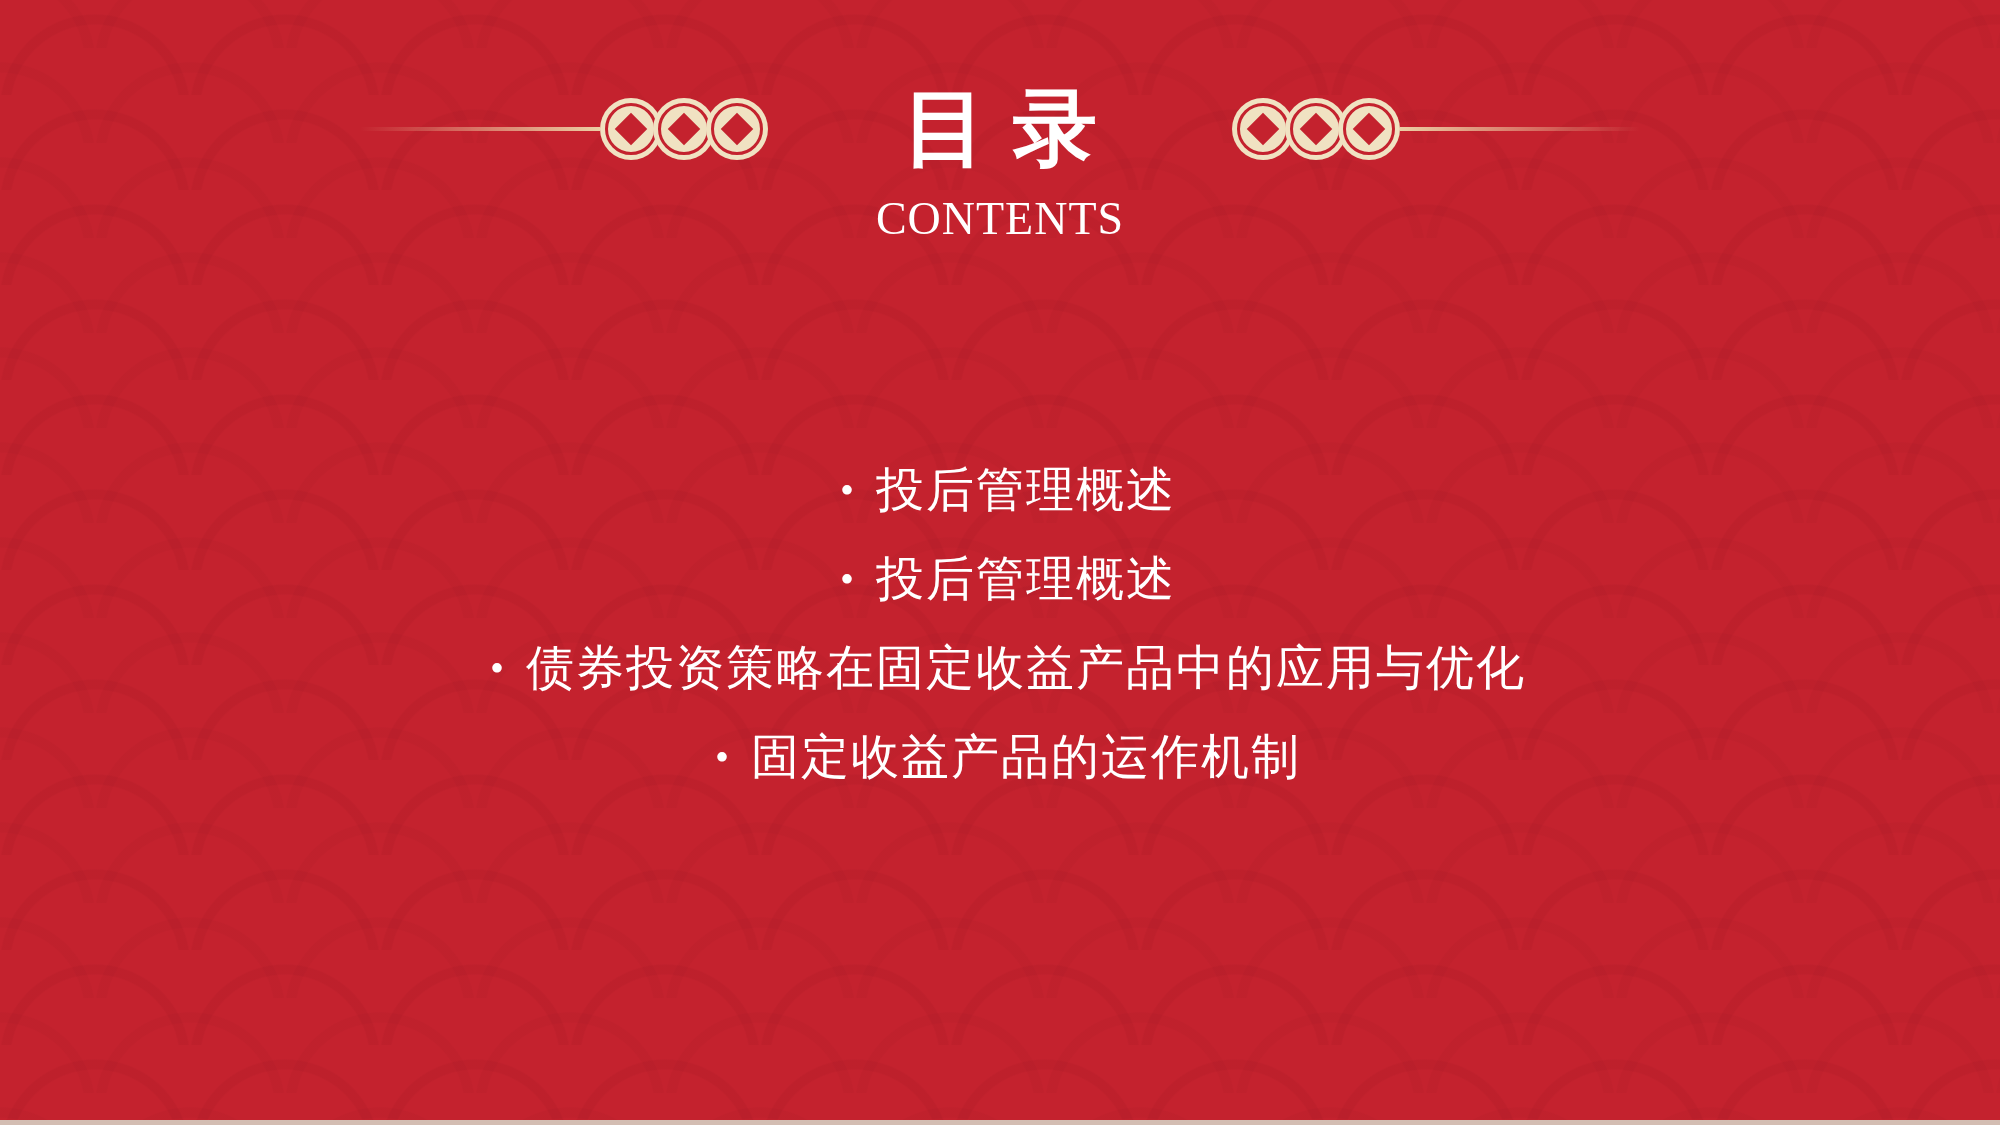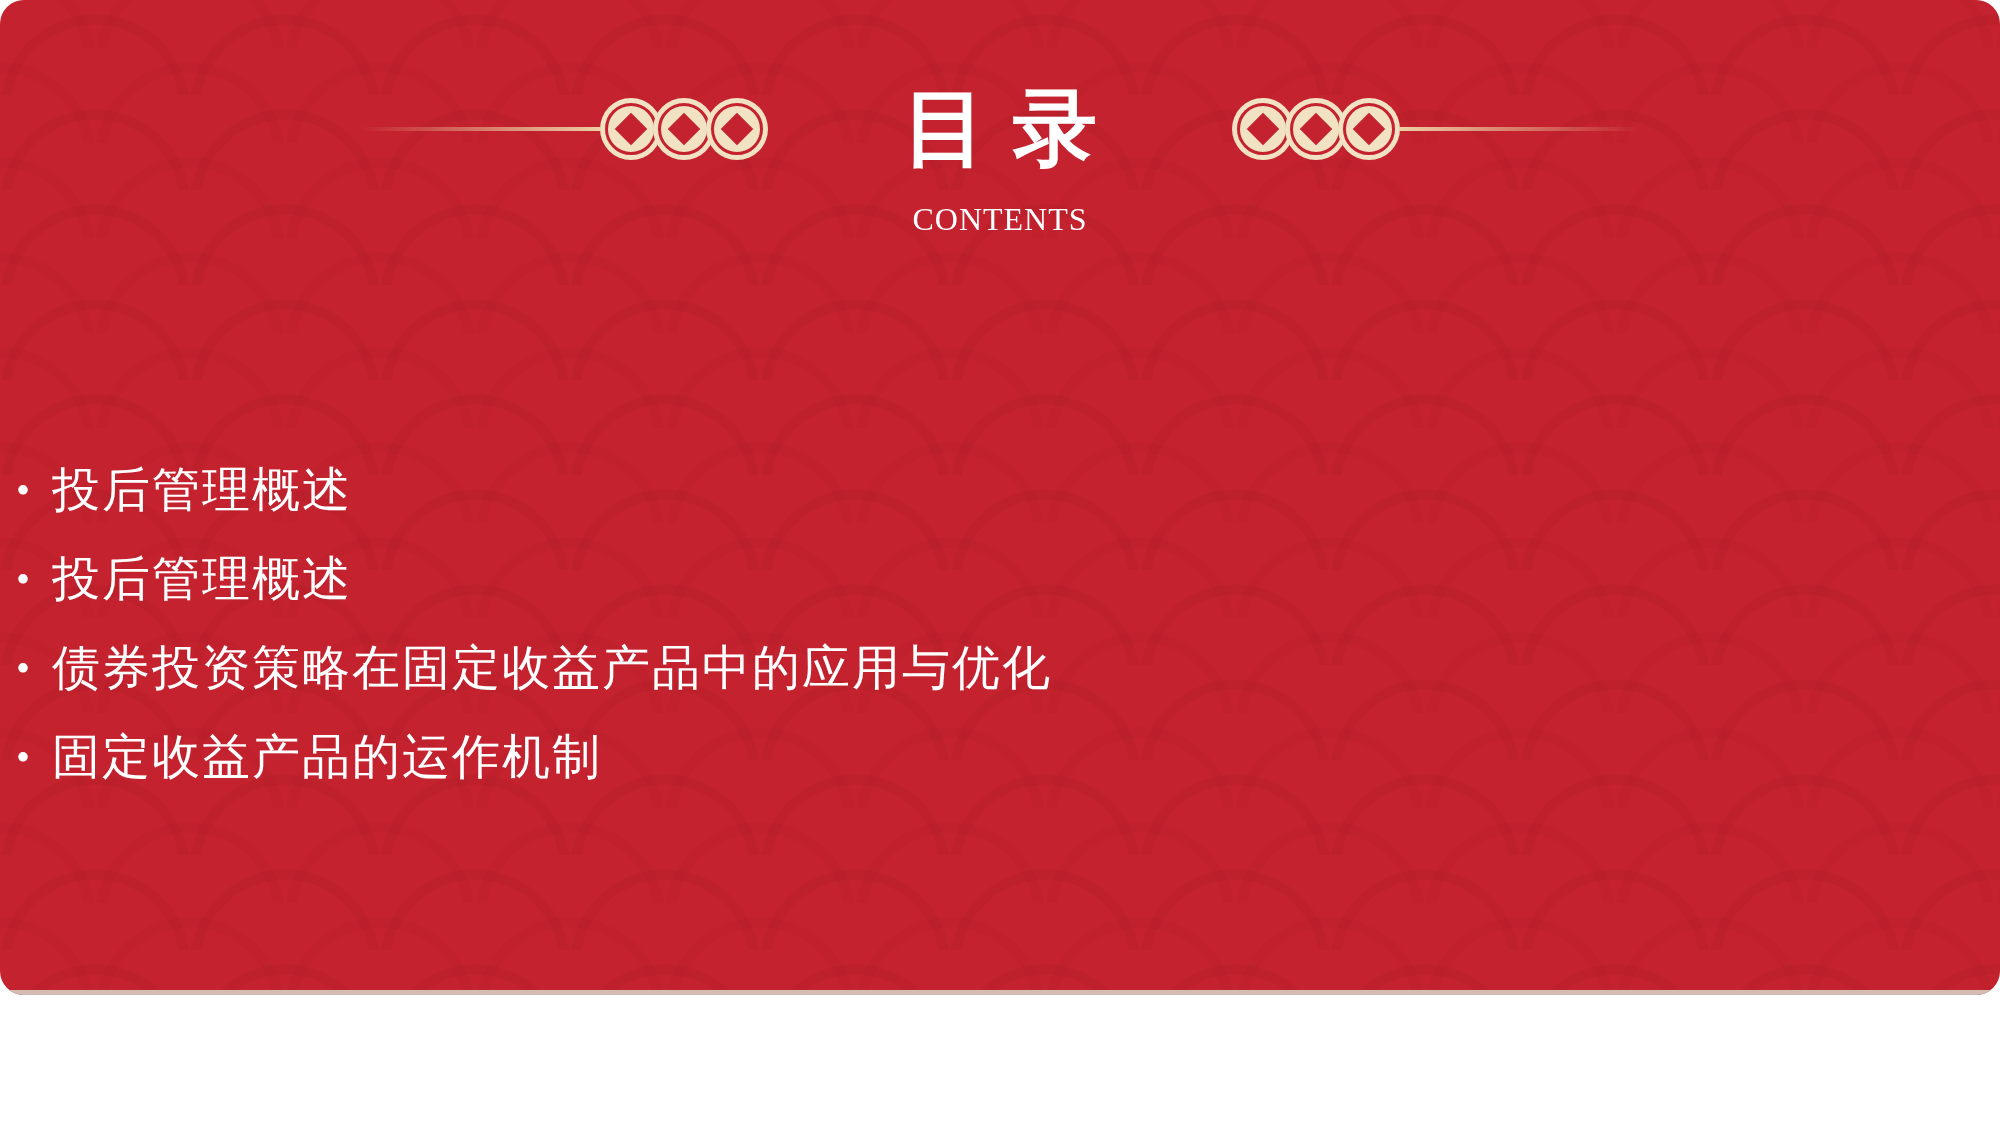--- a/index.html
+++ b/index.html
@@ -8,24 +8,23 @@
   }
   body {
     width: 2000px;
     height: 1125px;
     overflow: hidden;
     font-family: "Liberation Serif", "DejaVu Serif", serif;
   }
   .slide {
     position: relative;
     width: 2000px;
-    height: 995px;
+    height: 1125px;
     background-color: #c4222e;
     overflow: hidden;
-    border-radius: 24px;
   }
   
   .texture {
     position: absolute;
     inset: 0;
     background-image:
       radial-gradient(circle at 50% 115%, transparent 58%, rgba(90,0,12,0.055) 59%, rgba(90,0,12,0.055) 65%, transparent 66%),
       radial-gradient(circle at 50% 115%, transparent 58%, rgba(90,0,12,0.045) 59%, rgba(90,0,12,0.045) 65%, transparent 66%);
     background-size: 190px 95px, 190px 95px;
     background-position: 0 0, 95px 48px;
@@ -92,32 +91,32 @@
     color: #ffffff;
     white-space: nowrap;
     flex: 0 0 auto;
   }
   .subtitle {
     position: absolute;
     left: 0;
     right: 0;
     top: 202px;
     text-align: center;
-    font-size: 32px;
+    font-size: 46px;
     line-height: 34px;
     letter-spacing: 1px;
     color: #ffffff;
   }
   
   .toc {
     position: absolute;
     left: 16px;
     right: 0;
     top: 446px;
-    text-align: left;
+    text-align: center;
   }
   .toc-item {
     line-height: 88px;
     font-size: 48px;
     letter-spacing: 2px;
     color: #ffffff;
     white-space: nowrap;
   }
   .bullet {
     display: inline-block;

